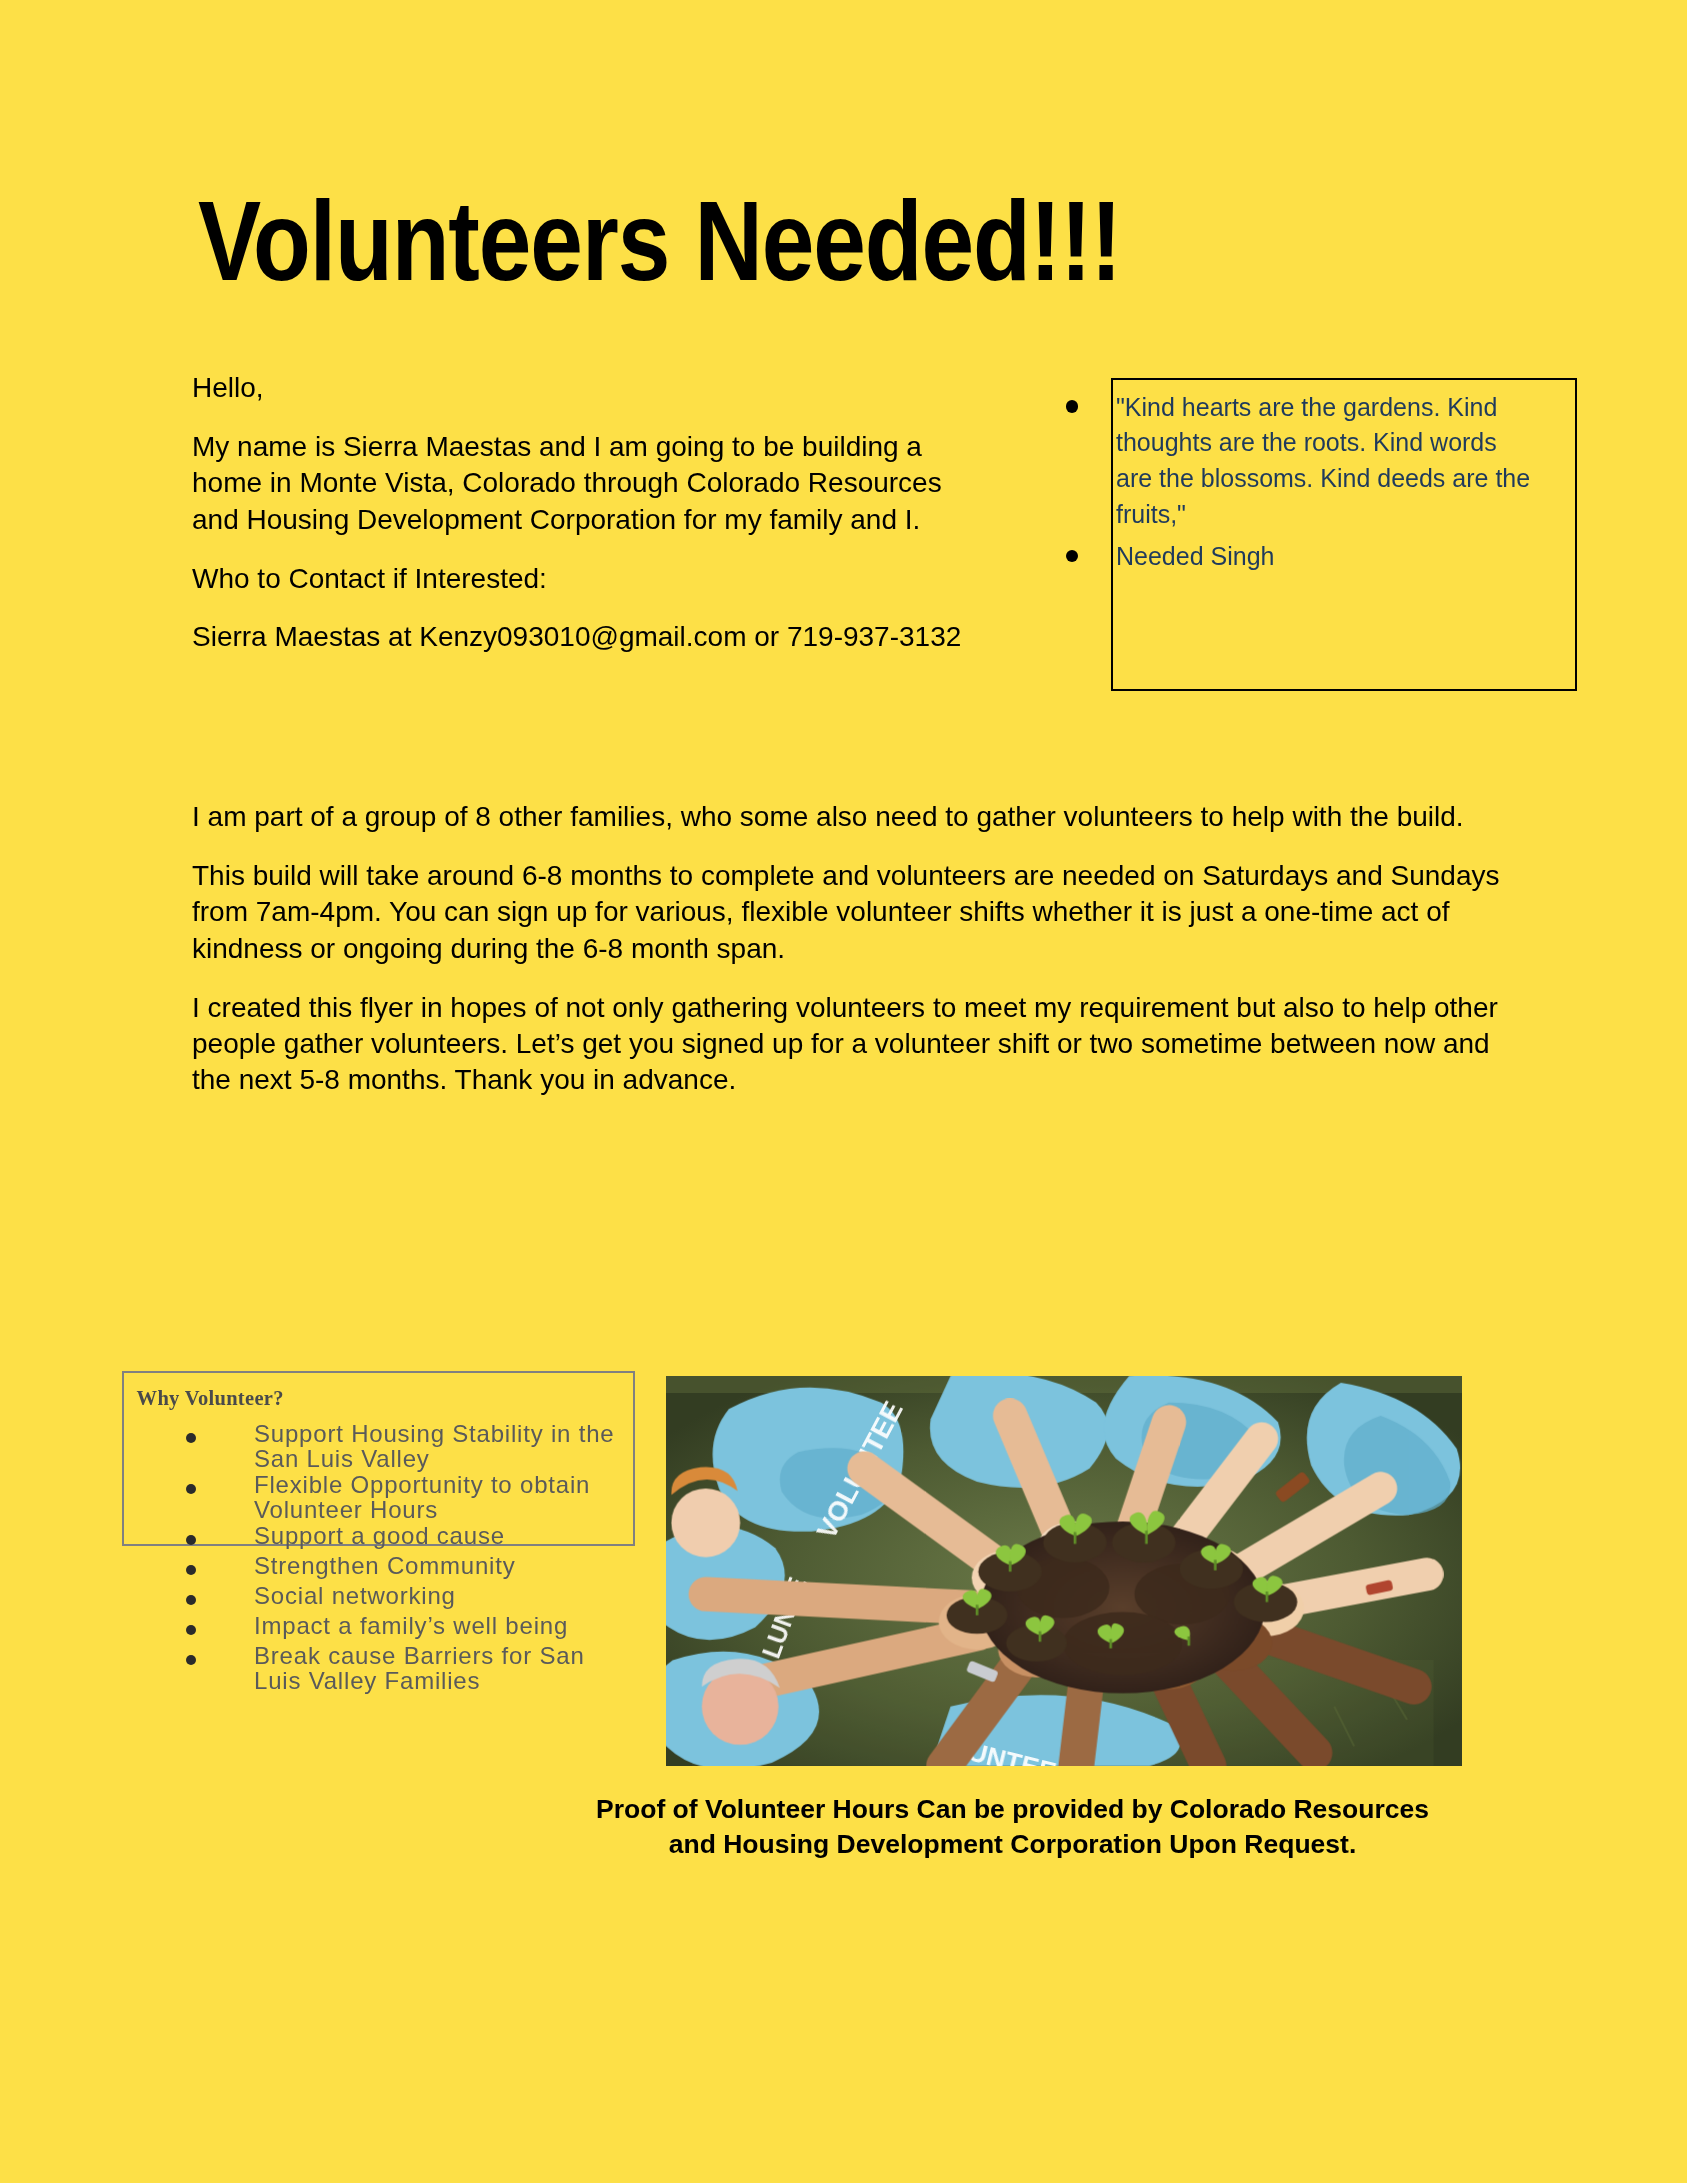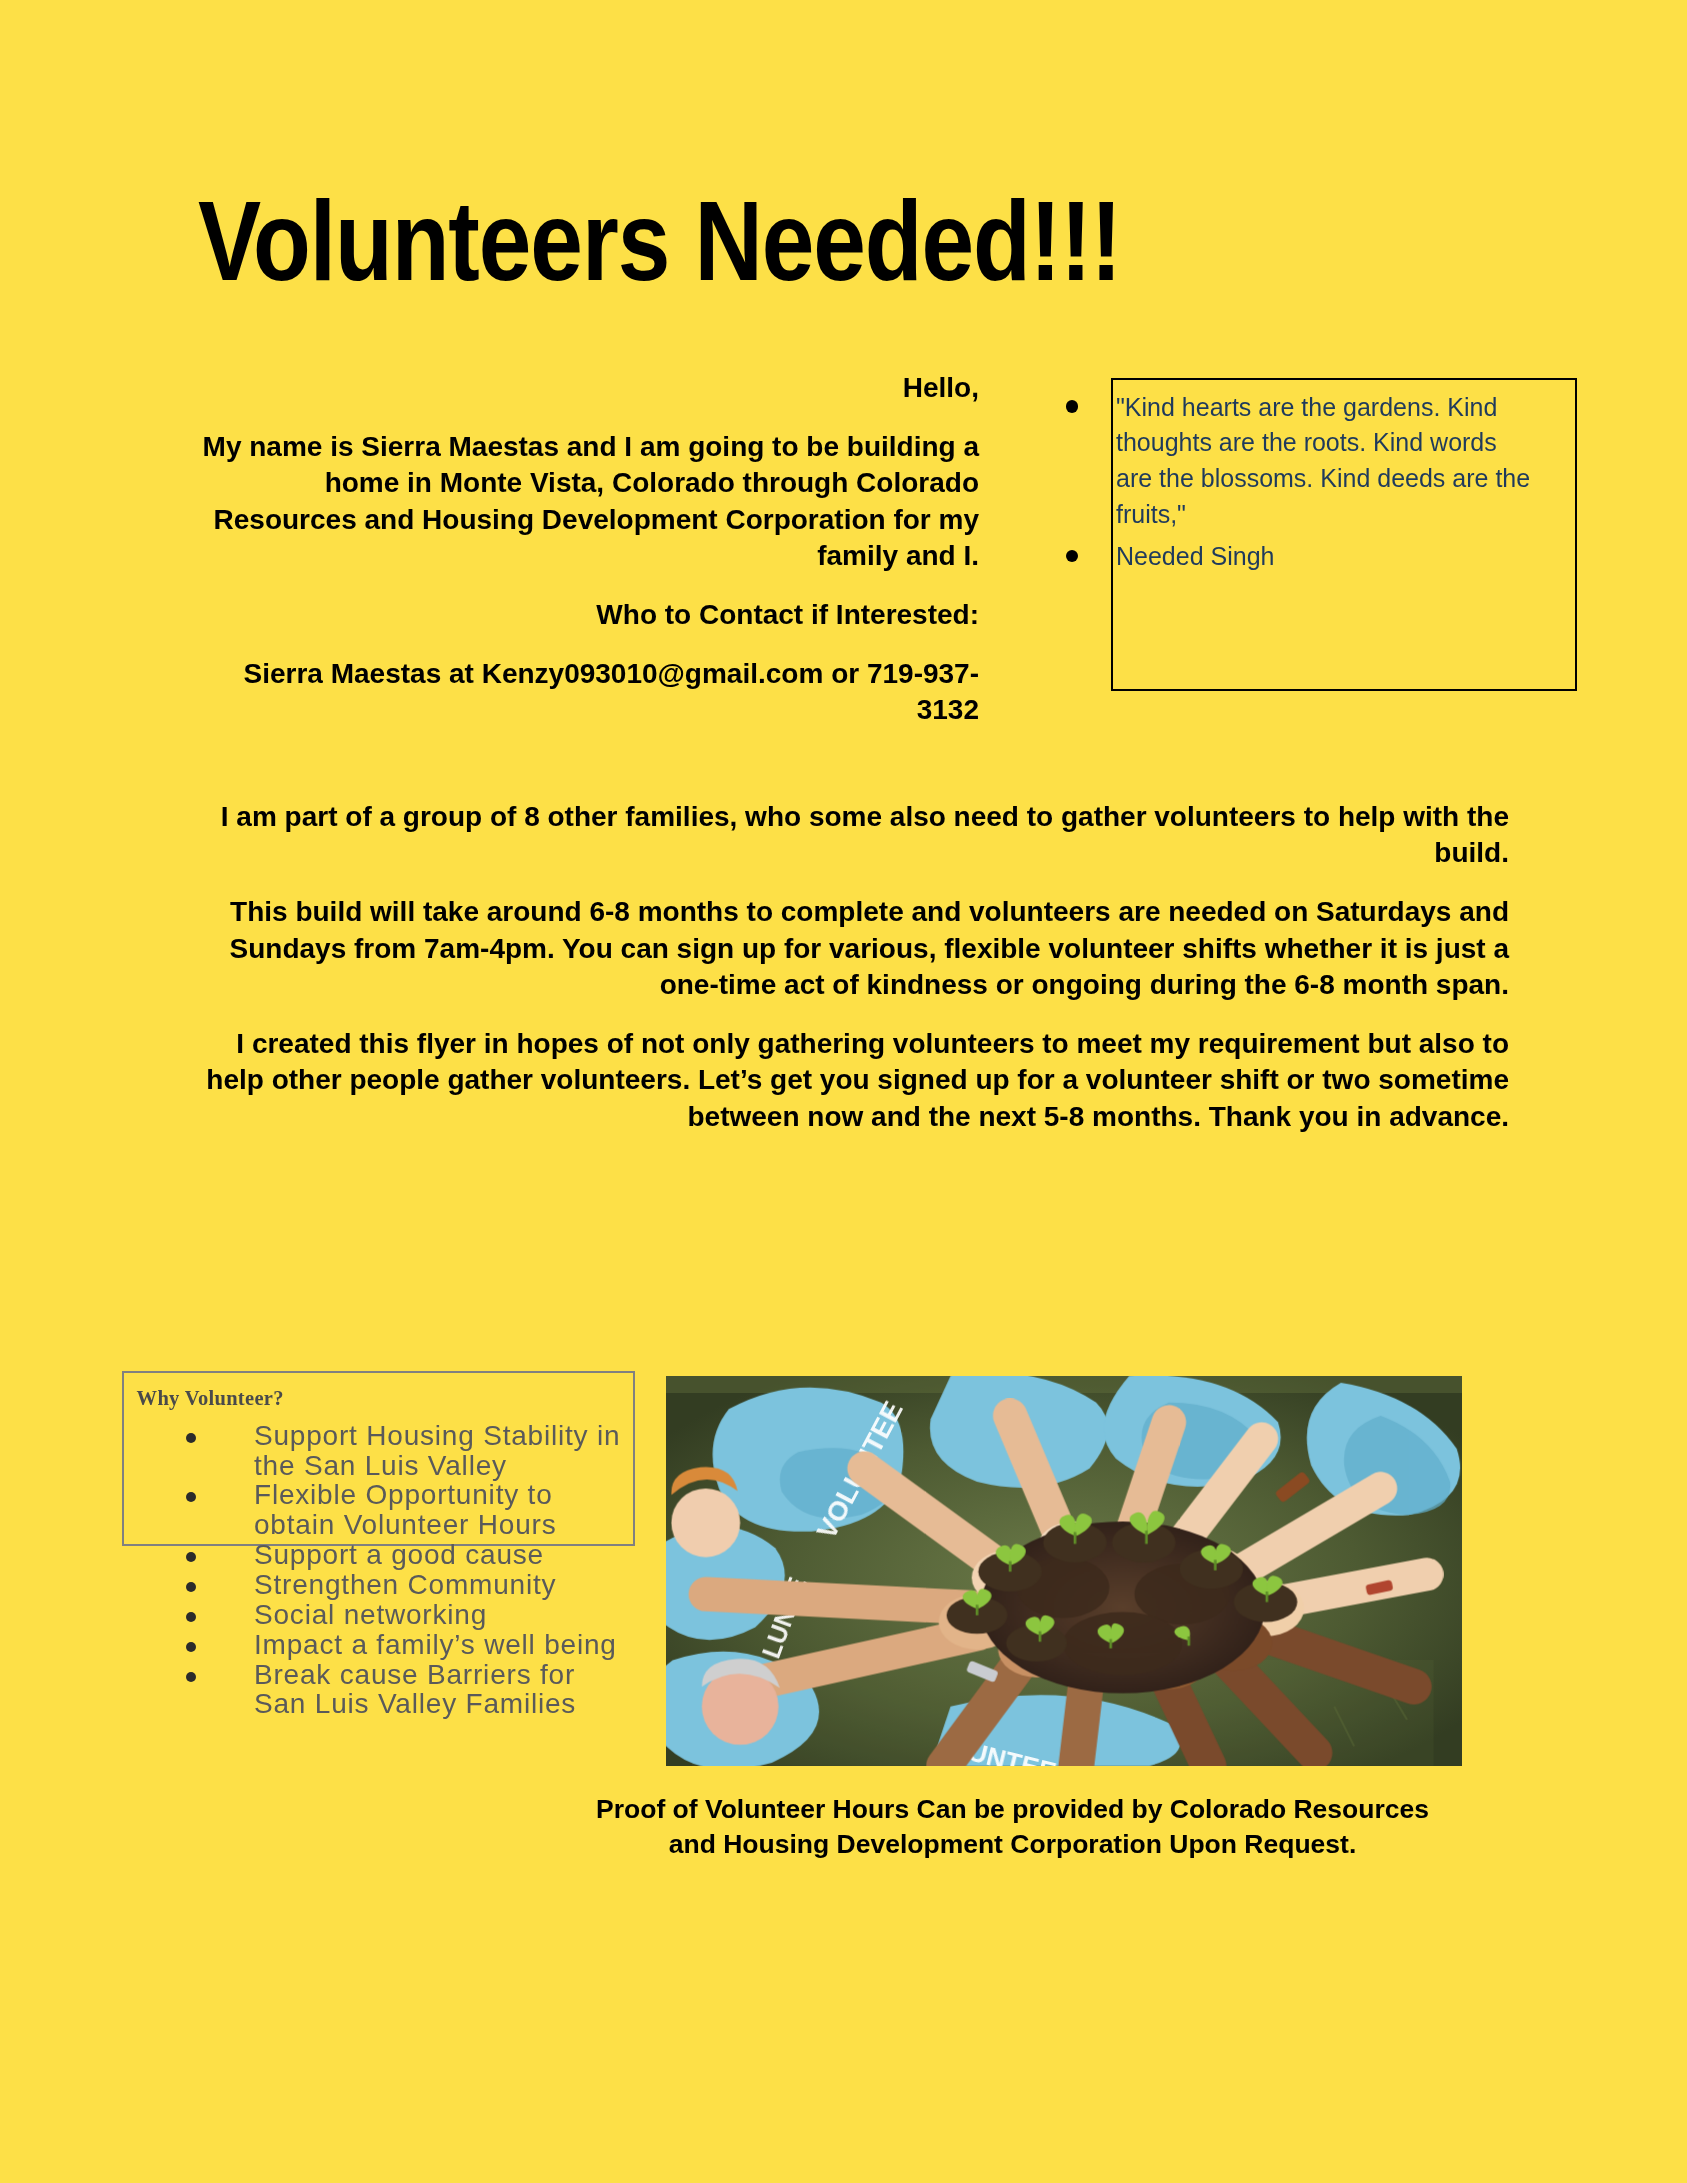--- a/index.html
+++ b/index.html
@@ -38,24 +38,23 @@
     white-space: nowrap;
     transform: scaleX(0.83);
     transform-origin: left top;
   }
 
   
   .body-col {
     position: absolute;
     left: 192px;
     color: #000000;
-    font-weight: 700;
+    font-weight: 400;
     font-size: 28px;
     line-height: 1.30;
-    text-align: right;
   }
   .body-col p {
     margin: 0 0 22.5px 0;
   }
   #col-narrow {
     top: 370px;
     width: 787px;
   }
   #col-wide {
     top: 799px;
@@ -142,21 +141,21 @@
     top: 66px;
     width: 523px;
     margin: 0;
     padding: 0;
     list-style: none;
   }
   #why-list li {
     position: relative;
     padding-left: 132px;
     color: #5a5a5a;
-    font-size: 28px;
+    font-size: 24px;
     line-height: 1.06;
     font-weight: 400;
     letter-spacing: 0.8px;
     margin-bottom: 0px;
     min-height: 30px;
   }
   #why-list li .dot {
     position: absolute;
     left: 64px;
     top: 12px;

